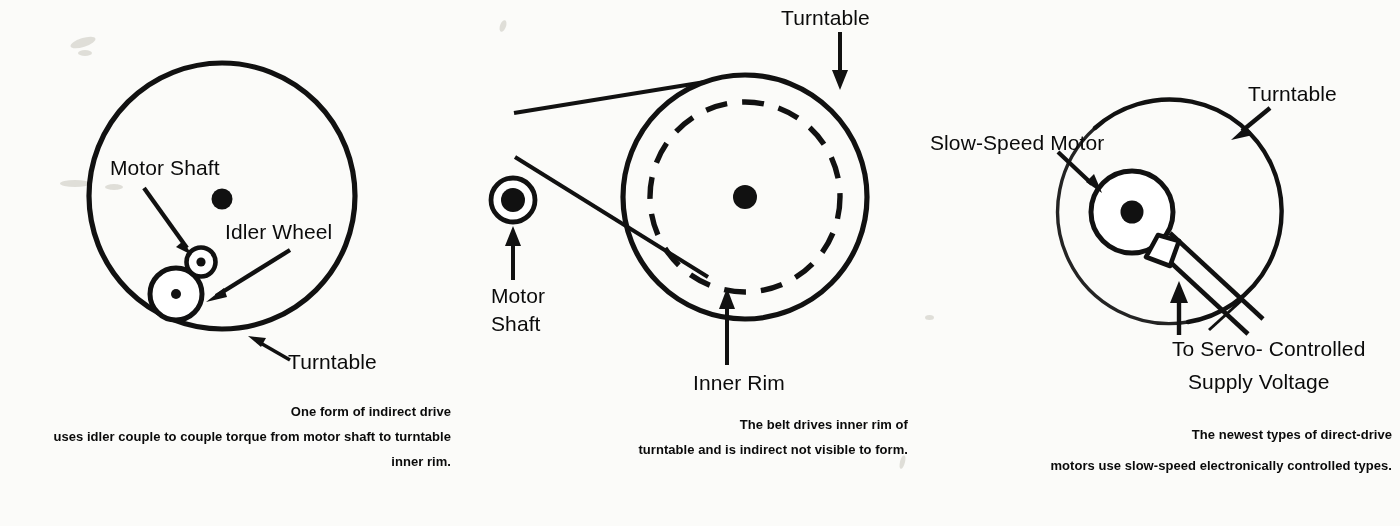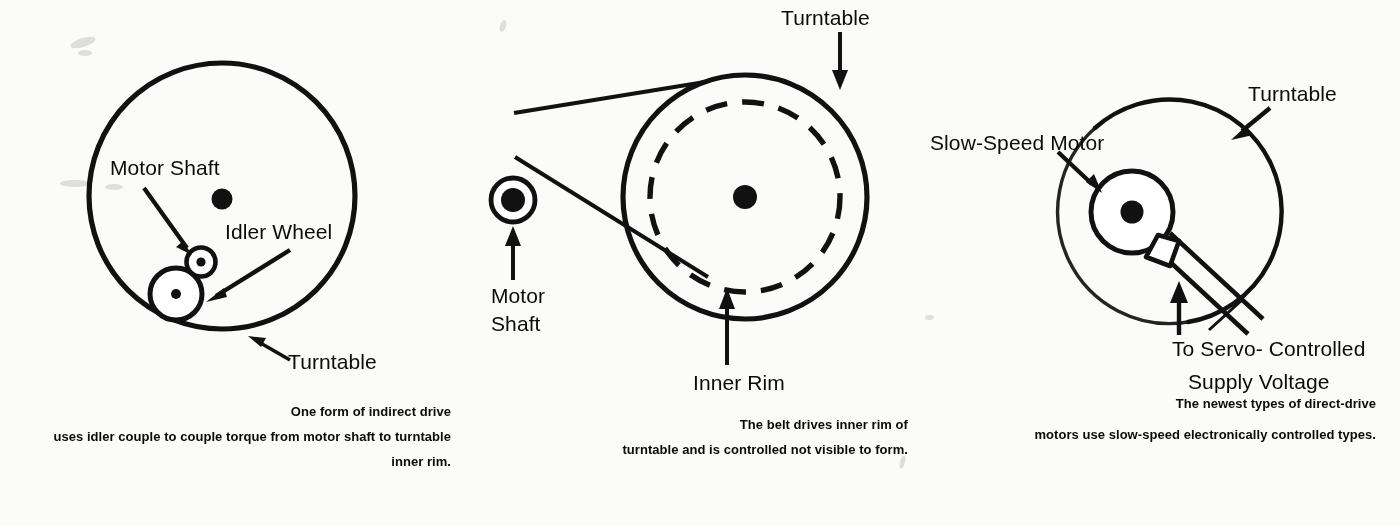--- a/index.html
+++ b/index.html
@@ -59,23 +59,23 @@
     padding-right: 14px;
     line-height: 25px;
   }
   #caption-belt {
     top: 412px;
     padding-left: 20px;
     padding-right: 22px;
     line-height: 25px;
   }
   #caption-direct {
-    top: 388px;
+    top: 419px;
     padding-left: 58px;
-    padding-right: 24px;
+    padding-right: 8px;
     line-height: 31px;
   }
   .cap-line-1 { display: block; }
   #caption-indirect .cap-line-1 { padding-left: 100px; }
   #caption-belt .cap-line-1 { padding-left: 108px; }
   #caption-direct .cap-line-1 { padding-left: 6px; }
 
   .speck {
     position: absolute;
     background: #c9c6bd;
@@ -171,21 +171,21 @@
       </g>
 
       <text class="lbl" x="316" y="25">Turntable</text>
       <text class="lbl" x="26" y="303">Motor</text>
       <text class="lbl" x="26" y="331">Shaft</text>
       <text class="lbl" x="228" y="390">Inner Rim</text>
     </svg>
 
     <div class="caption" id="caption-belt">
       <span class="cap-line-1">The belt drives inner rim of</span>
-      <span>turntable and is controlled not visible</span>
+      <span>turntable and is indirect not visible</span>
       <span>to form.</span>
     </div>
   </div>
 
   <div class="panel" id="panel-direct">
 
     <svg class="figure-svg" viewBox="0 0 470 400">
 
       <path class="stroke-main" d="M 165 128
                A 112 112 0 1 1 258 322" stroke-width="4.4" stroke-linecap="round"></path>

